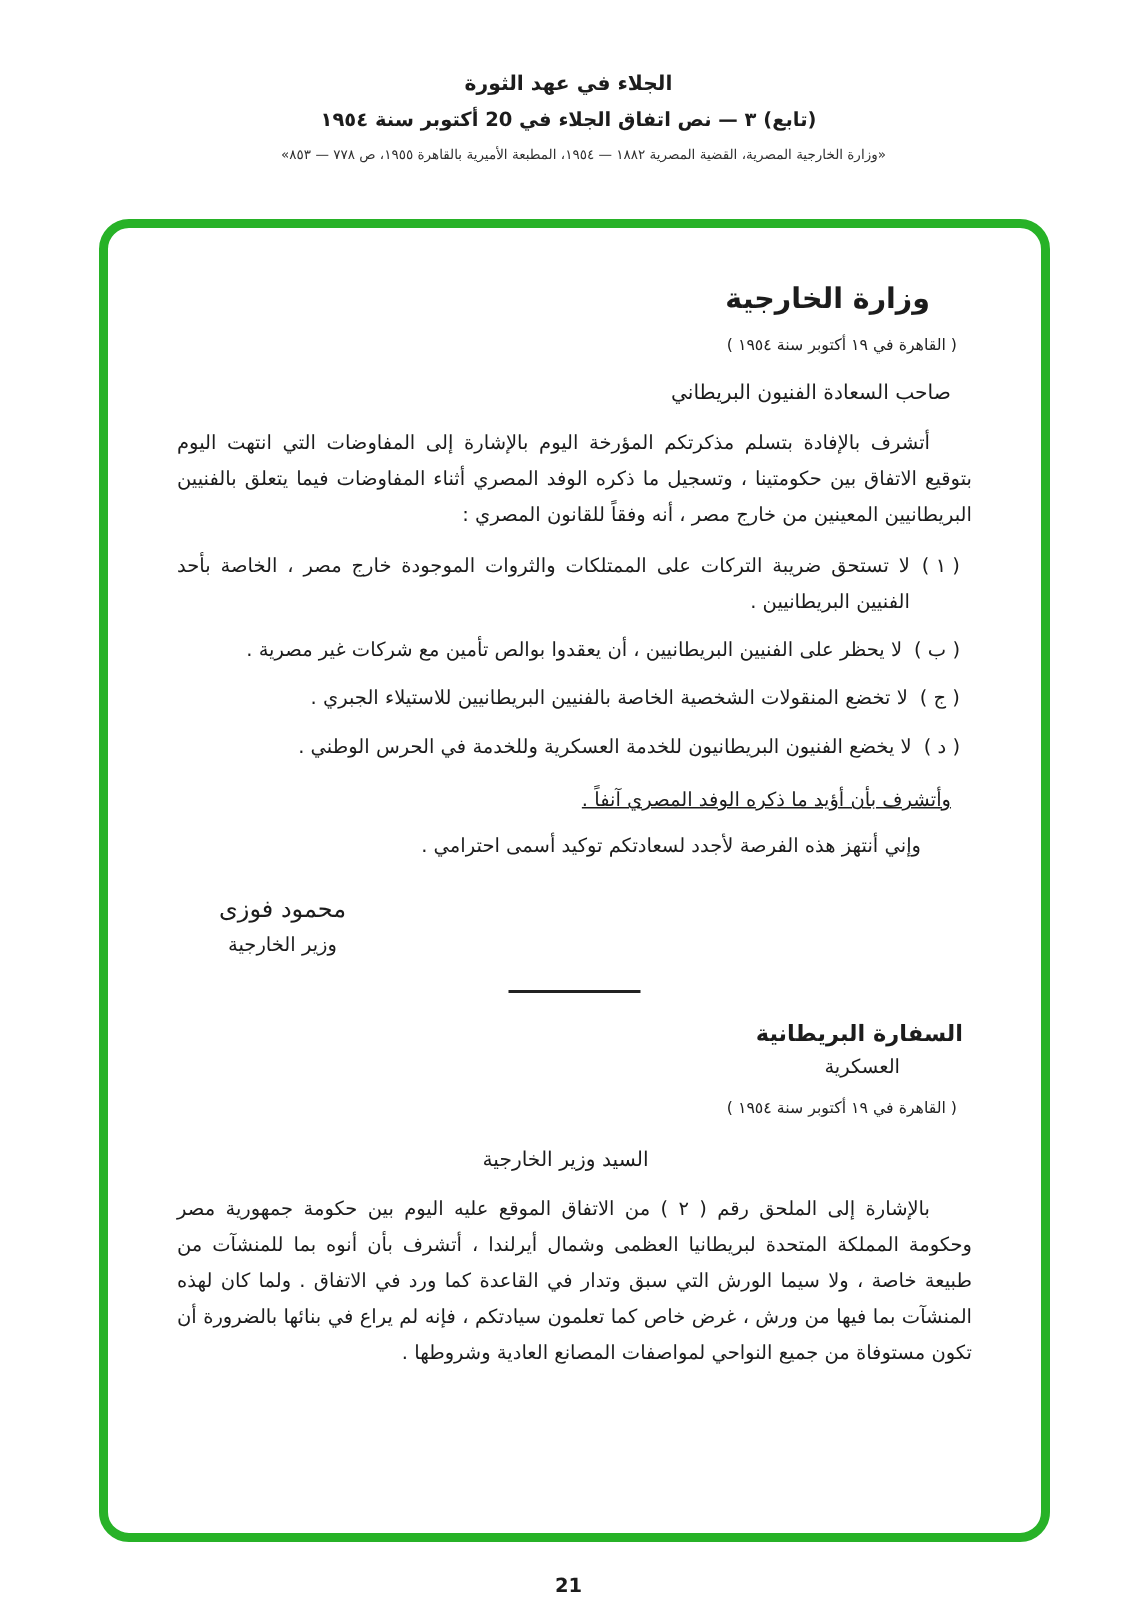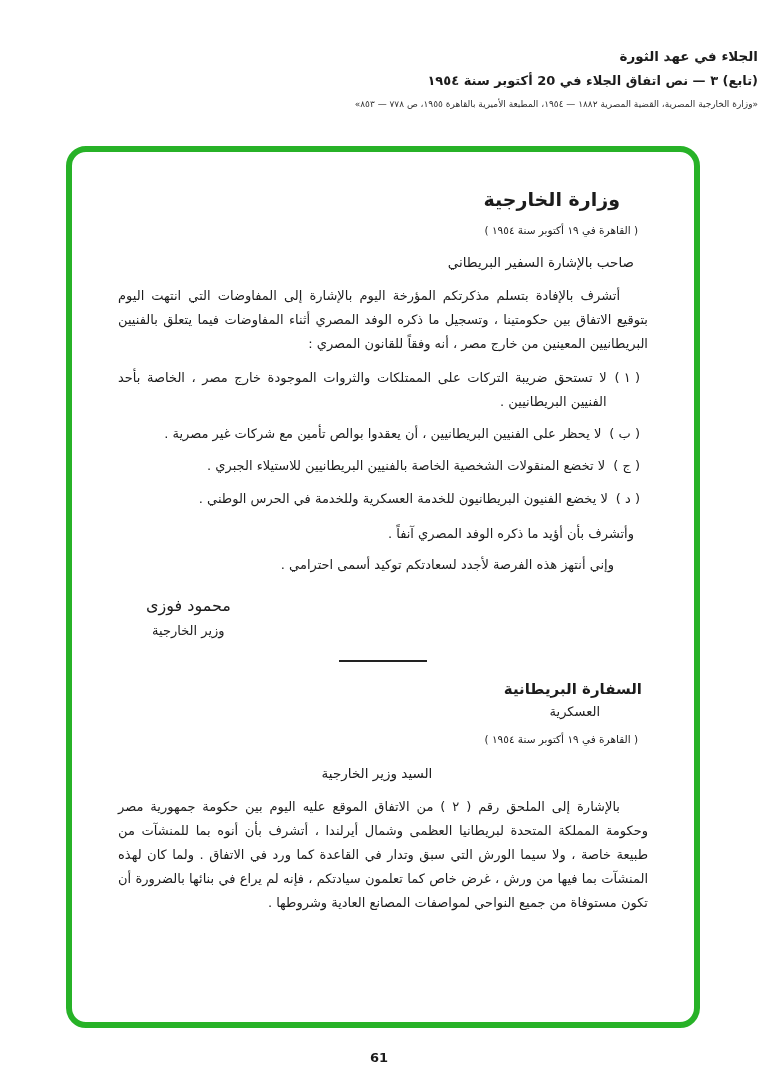--- a/index.html
+++ b/index.html
@@ -15,20 +15,21 @@
     color: #1c1c1c;
     overflow: hidden;
   }
 
   
   .doc-header {
     position: absolute;
     top: 48px;
     left: 0;
     width: 100%;
+    text-align: center;
     direction: rtl;
   }
   .h-title {
     font-size: 13.5px;
     font-weight: bold;
     letter-spacing: 0.5px;
   }
   .h-subtitle {
     font-size: 13px;
     font-weight: bold;
@@ -93,20 +94,21 @@
     white-space: nowrap;
     flex: 0 0 auto;
   }
   .item-text {
     flex: 1 1 auto;
     text-align: justify;
   }
   .confirm-line {
     font-size: 13px;
     margin: 16px 14px 0 0;
+    text-decoration: underline;
   }
   .closing-line {
     font-size: 13px;
     margin: 16px 0 0 0;
     text-indent: 34px;
   }
   .signature {
     margin-top: 24px;
     text-align: left;
     padding-left: 28px;
@@ -166,21 +168,21 @@
   <div class="h-title">الجلاء في عهد الثورة</div>
   <div class="h-subtitle">(تابع) ٣ — نص اتفاق الجلاء في 20 أكتوبر سنة ١٩٥٤</div>
   <div class="h-source">«وزارة الخارجية المصرية، القضية المصرية ١٨٨٢ — ١٩٥٤، المطبعة الأميرية بالقاهرة ١٩٥٥، ص ٧٧٨ — ٨٥٣»</div>
 </header>
 
 <div class="frame" style="border-color: rgb(39, 178, 39);">
 
   <section>
     <div class="ministry-heading">وزارة الخارجية</div>
     <div class="date-line">( القاهرة في ١٩ أكتوبر سنة ١٩٥٤ )</div>
-    <div class="salutation">صاحب بالإشارة السفير البريطاني</div>
+    <div class="salutation">صاحب السعادة الفنيون البريطاني</div>
     <p class="para">أتشرف بالإفادة بتسلم مذكرتكم المؤرخة اليوم بالإشارة إلى المفاوضات التي انتهت اليوم بتوقيع الاتفاق بين حكومتينا ، وتسجيل ما ذكره الوفد المصري أثناء المفاوضات فيما يتعلق بالفنيين البريطانيين المعينين من خارج مصر ، أنه وفقاً للقانون المصري :</p>
 
     <div class="items">
       <div class="item-row">
         <span class="item-label">( ١ )</span>
         <span class="item-text">لا تستحق ضريبة التركات على الممتلكات والثروات الموجودة خارج مصر ، الخاصة بأحد الفنيين البريطانيين .</span>
       </div>
       <div class="item-row">
         <span class="item-label">( ب )</span>
         <span class="item-text">لا يحظر على الفنيين البريطانيين ، أن يعقدوا بوالص تأمين مع شركات غير مصرية .</span>
@@ -210,14 +212,14 @@
     <div class="embassy-heading">السفارة البريطانية</div>
     <div class="embassy-city">العسكرية</div>
     <div class="date-line">( القاهرة في ١٩ أكتوبر سنة ١٩٥٤ )</div>
     <div class="salutation salutation-2">السيد وزير الخارجية</div>
     <p class="para">بالإشارة إلى الملحق رقم ( ٢ ) من الاتفاق الموقع عليه اليوم بين حكومة جمهورية مصر وحكومة المملكة المتحدة لبريطانيا العظمى وشمال أيرلندا ، أتشرف بأن أنوه بما للمنشآت من طبيعة خاصة ، ولا سيما الورش التي سبق وتدار في القاعدة كما ورد في الاتفاق . ولما كان لهذه المنشآت بما فيها من ورش ، غرض خاص كما تعلمون سيادتكم ، فإنه لم يراع في بنائها بالضرورة أن تكون مستوفاة من جميع النواحي لمواصفات المصانع العادية وشروطها .</p>
   </section>
 
 </div>
 
 <footer class="page-footer">
-  <div class="page-number">61</div>
+  <div class="page-number">21</div>
 </footer>
 
 </body></html>

